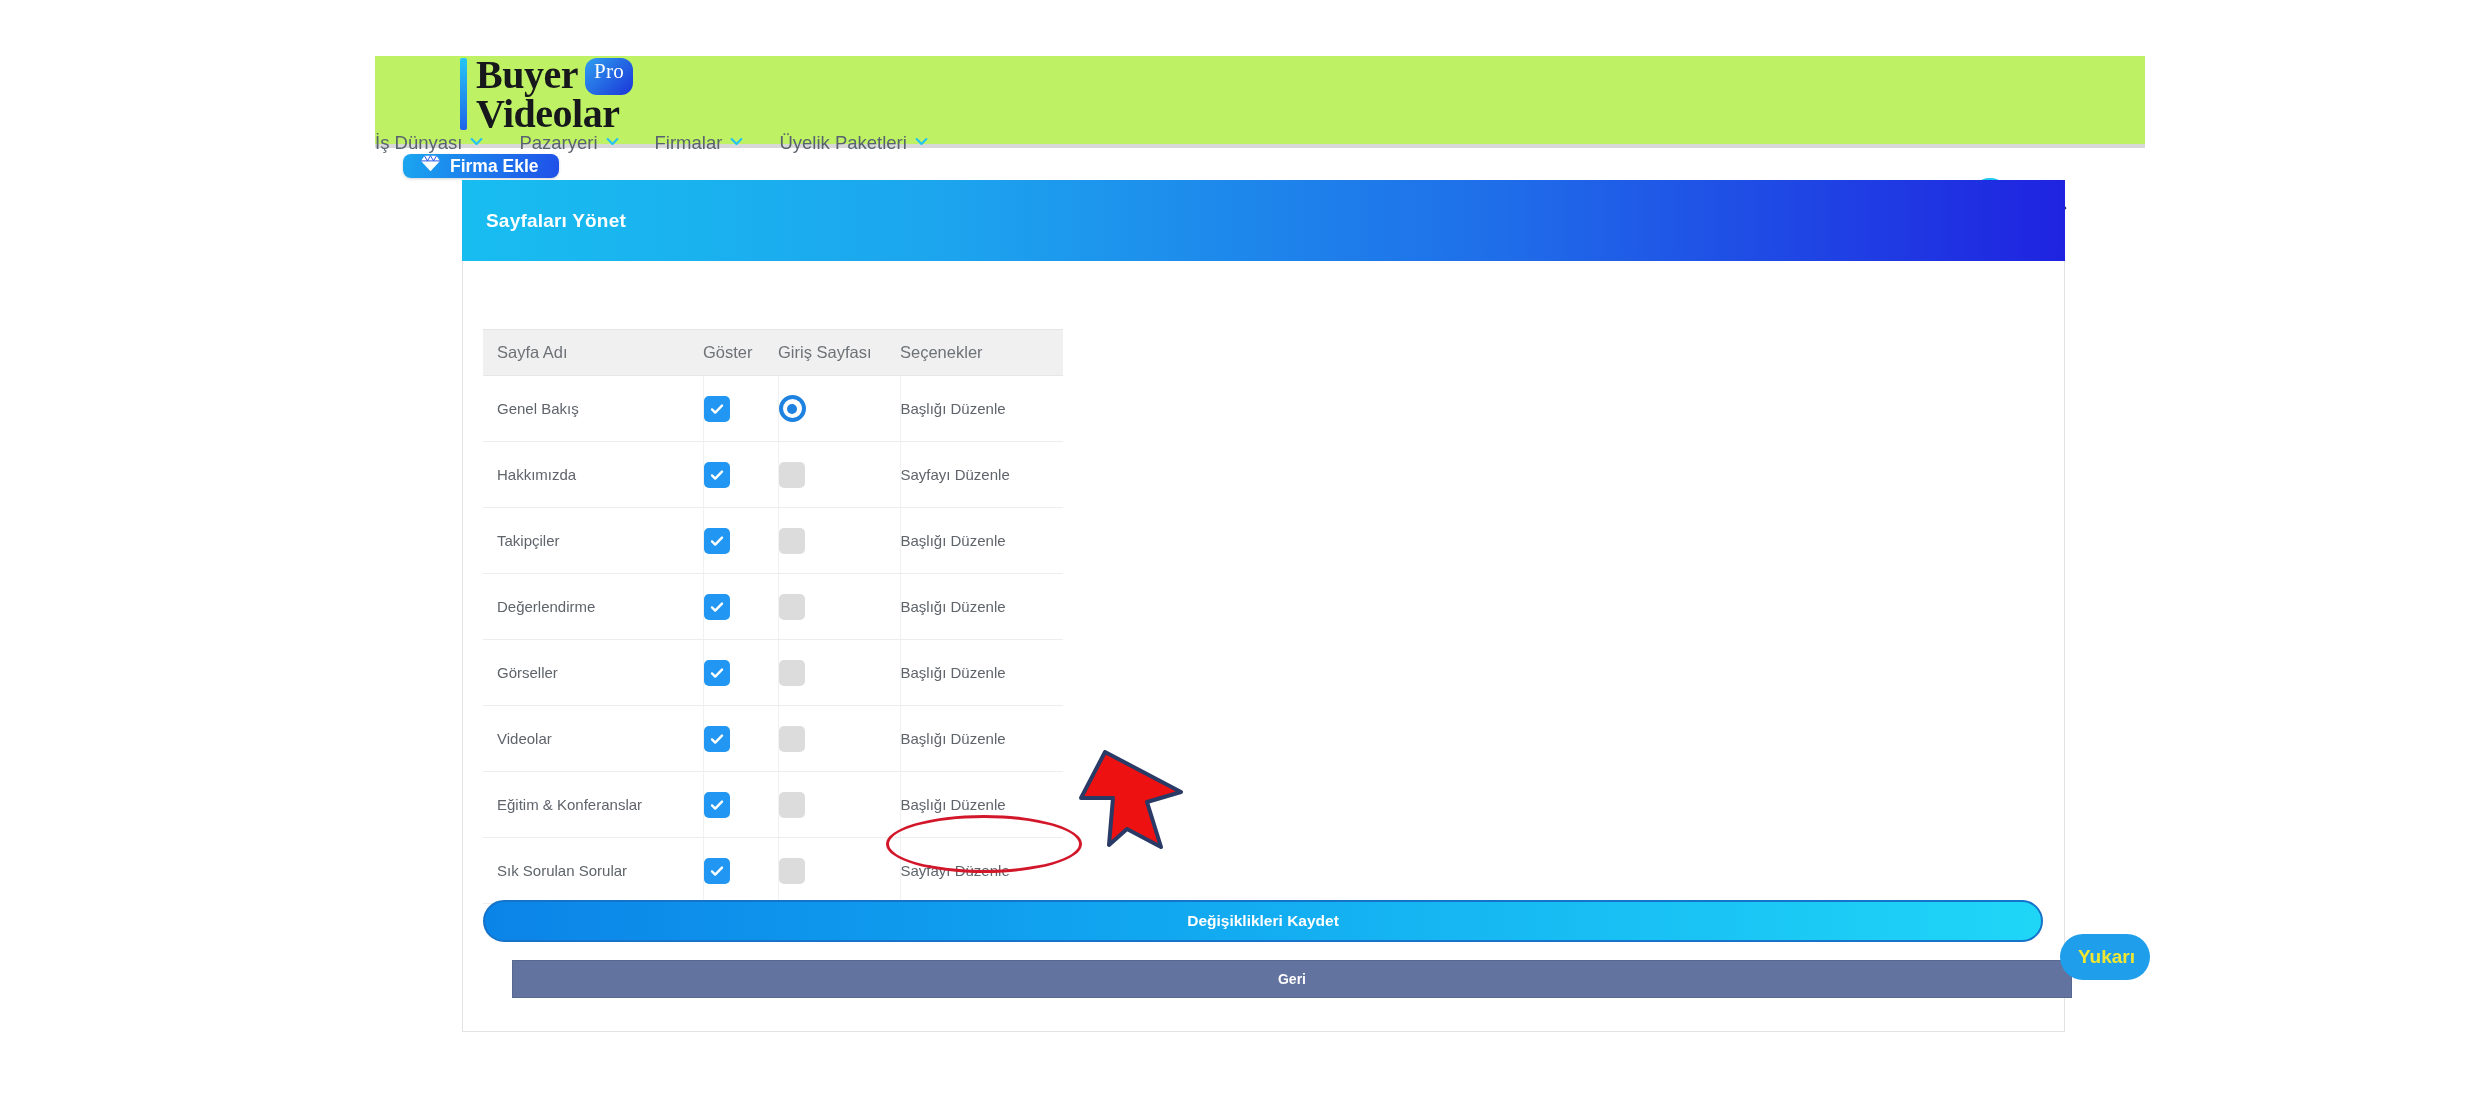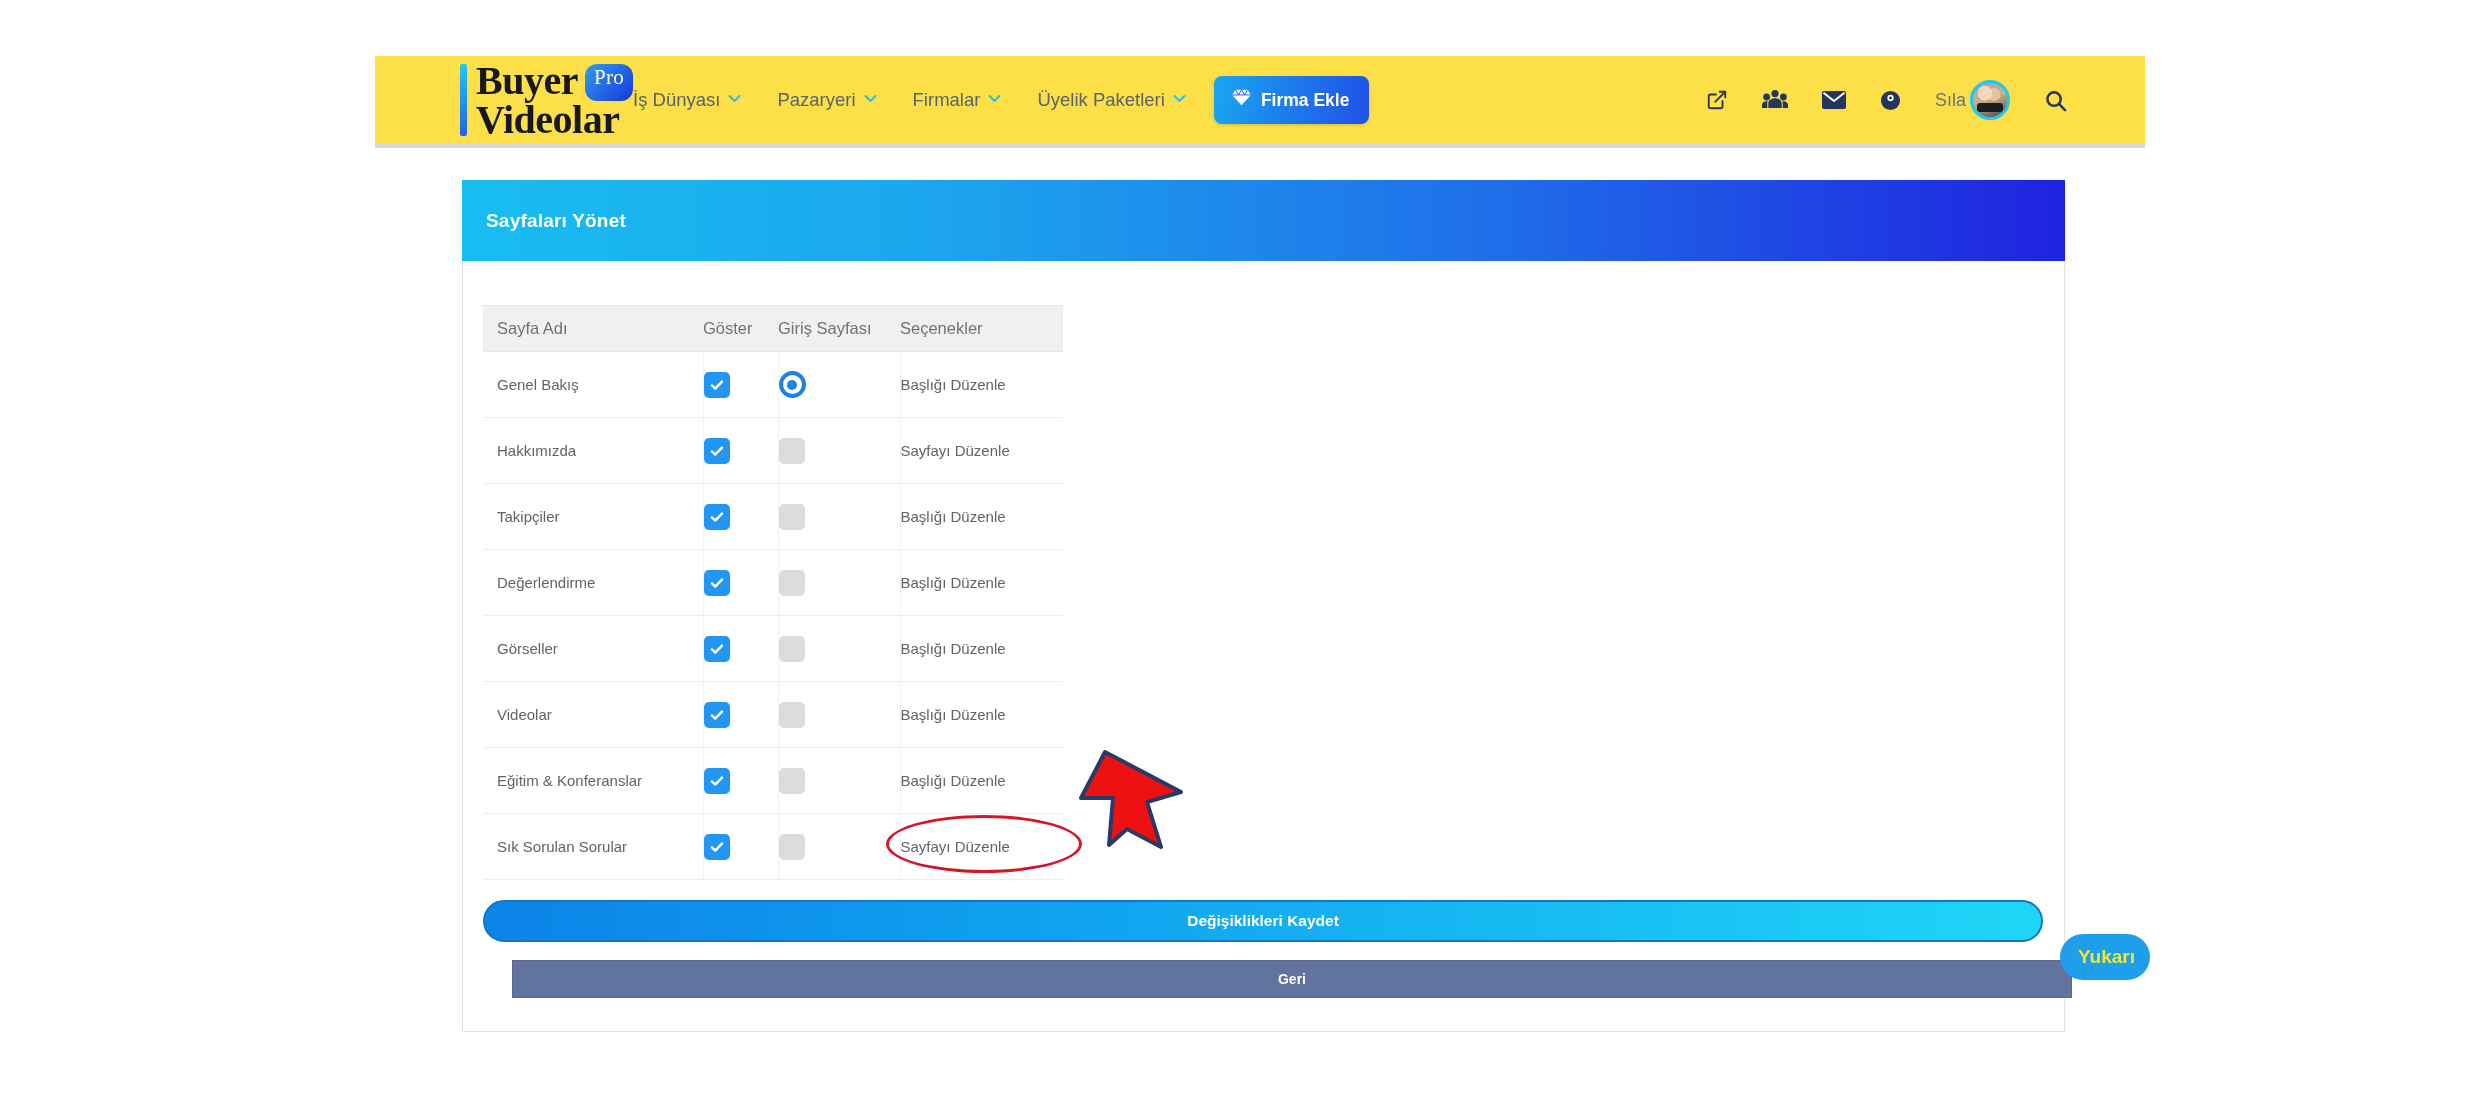--- a/index.html
+++ b/index.html
@@ -20,24 +20,25 @@
     background: #ffffff;
   }
 
   
   .topnav {
     position: absolute;
     left: 375px;
     top: 56px;
     width: 1770px;
     height: 92px;
-    background: #fde047;
+    background: #bef264;
     border-bottom: 4px solid #d8d8d8;
     display: flex;
-    align-items: center;
+    align-items: flex-start;
+    flex-direction: column;
   }
 
   .brand {
     display: flex;
     align-items: center;
     margin-left: 85px;
     position: relative;
   }
   .brand-bar {
     width: 7px;
@@ -201,20 +202,21 @@
   .table-wrap {
     position: absolute;
     left: 483px;
     top: 305px;
     width: 580px;
   }
   table.pages {
     border-collapse: collapse;
     width: 580px;
     table-layout: fixed;
+    margin-top: 24px;
   }
   table.pages th {
     background: #f0f0f0;
     color: #6e7277;
     font-size: 16.5px;
     font-weight: 400;
     text-align: left;
     padding: 13px 0 13px 0;
     border: 1px solid #e6e6e6;
     border-left: none;

